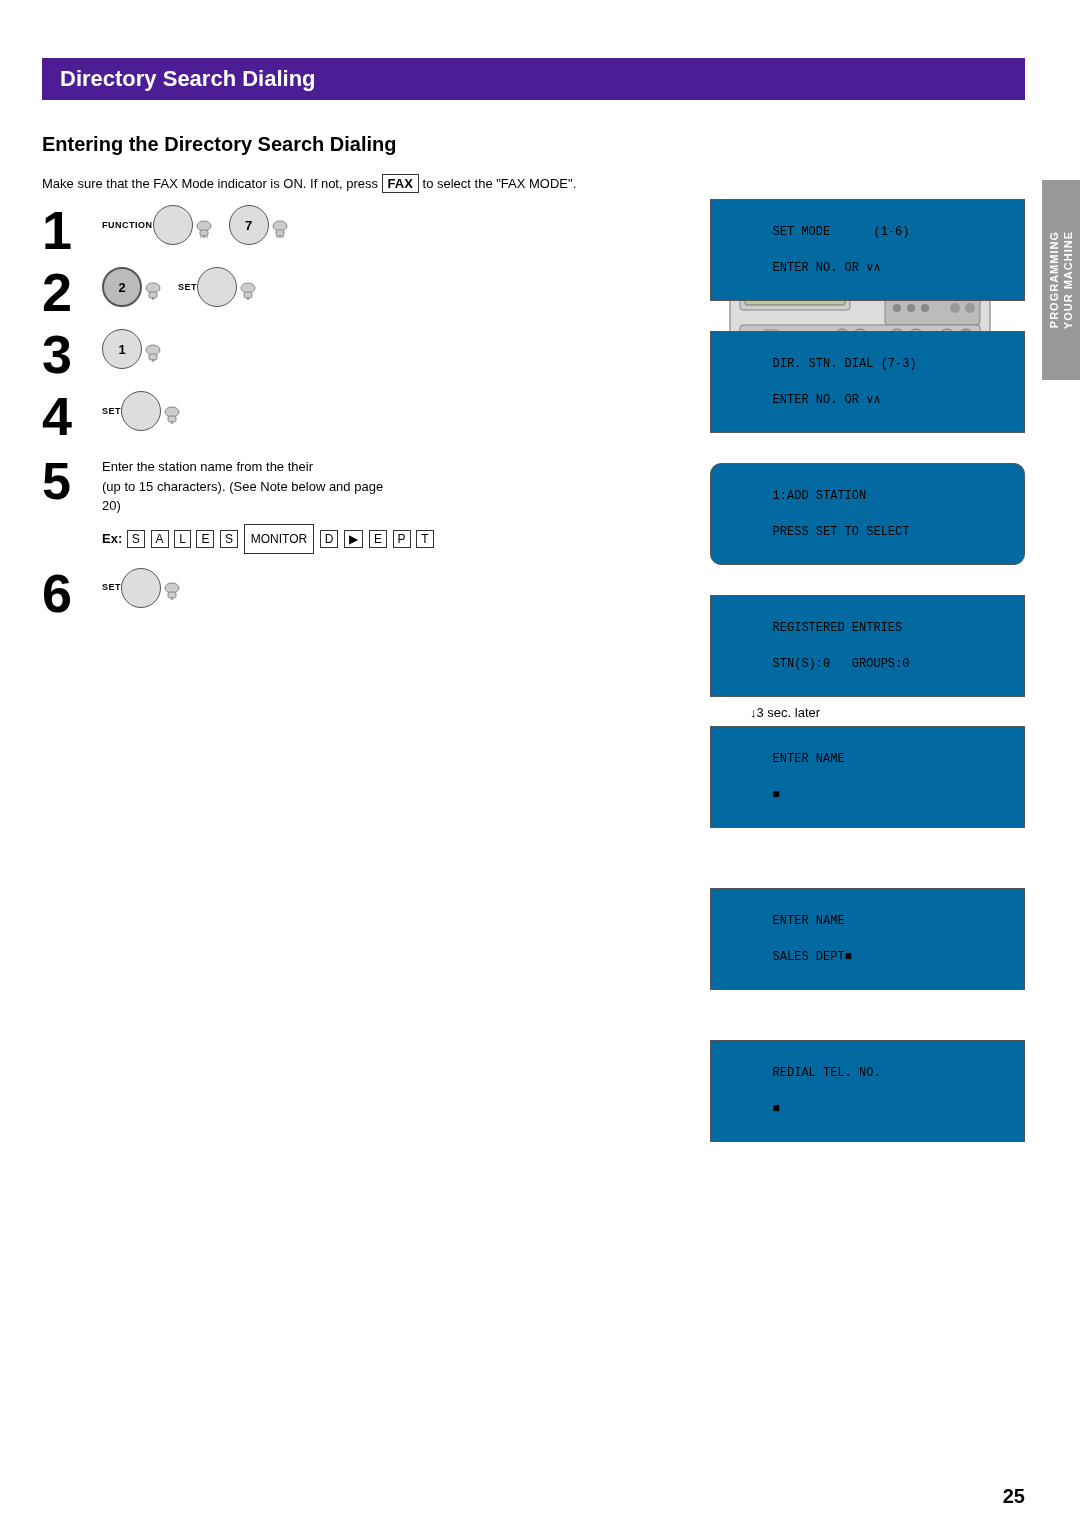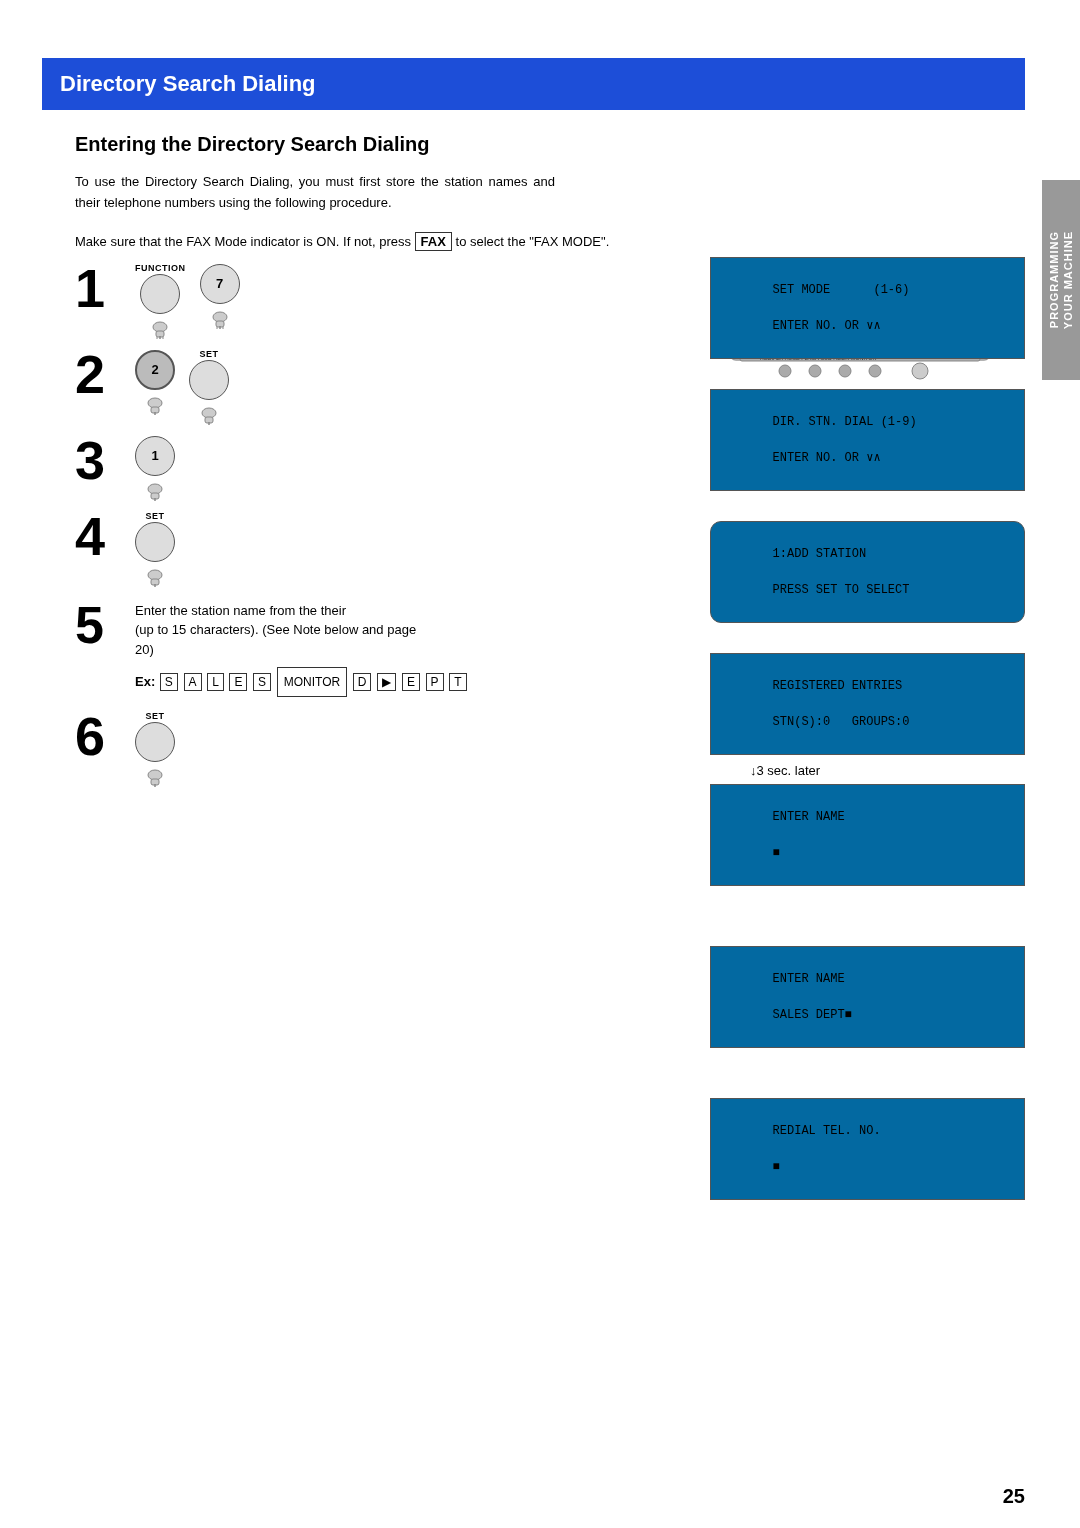--- a/index.html
+++ b/index.html
@@ -34,40 +34,39 @@
       line-height: 1.3;
       letter-spacing: 1px;
     }
 
     
     .header-bar {
       position: absolute;
       top: 58px;
       left: 42px;
       right: 55px;
-      height: 52px;
-      background: #1d4ed8;
+      height: 42px;
+      background: #4c1d95;
       display: flex;
       align-items: center;
       padding-left: 18px;
     }
     .header-bar-title {
       color: #fff;
       font-size: 22px;
       font-weight: bold;
     }
 
     
     .main-content {
       position: absolute;
       top: 115px;
       left: 42px;
       right: 55px;
       bottom: 60px;
-      margin-left: 33px;
     }
 
     .section-title {
       font-size: 20px;
       font-weight: bold;
       margin-top: 18px;
       margin-bottom: 16px;
     }
 
     .intro-text {
@@ -184,21 +183,21 @@
     }
 
     .icon-group {
       display: flex;
       gap: 14px;
       align-items: flex-start;
     }
 
     .btn-with-hand {
       display: flex;
-      flex-direction: column;
+      flex-direction: row;
       align-items: center;
     }
 
     .small-label {
       font-size: 9px;
       font-weight: bold;
       letter-spacing: 0.5px;
       margin-bottom: 1px;
       text-align: center;
     }
@@ -229,21 +228,20 @@
 </div>
 
 <div class="header-bar">
   <span class="header-bar-title">Directory Search Dialing</span>
 </div>
 
 <div class="main-content">
 
   <div class="section-title">Entering the Directory Search Dialing</div>
 
-  <div class="intro-text">To use the Directory Search Dialing, you must first store the station names and their telephone numbers using the following procedure.</div>
 
   <div class="fax-image-area">
     <svg width="280" height="130" viewBox="0 0 280 130">
 
       <rect x="5" y="10" width="260" height="95" rx="6" fill="#ddd" stroke="#999" stroke-width="1.5"></rect>
 
       <rect x="15" y="15" width="110" height="40" rx="3" fill="#ccc" stroke="#888" stroke-width="1"></rect>
 
       <text x="65" y="27" text-anchor="middle" font-size="8" fill="#555" font-weight="bold">Panasonic</text>
 
@@ -436,21 +434,21 @@
     </div>
 
     <div class="screens-col">
 
       <div class="screen-box">
         <span>SET MODE      (1-6)</span><br>
         <span>ENTER NO. OR ∨∧</span>
       </div>
 
       <div class="screen-box" style="margin-top:30px;">
-        <span>DIR. STN. DIAL (1-9)</span><br>
+        <span>DIR. STN. DIAL (7-3)</span><br>
         <span>ENTER NO. OR ∨∧</span>
       </div>
 
       <div class="screen-box" style="margin-top:30px;border-radius:11px;">
         <span>1:ADD STATION</span><br>
         <span>PRESS SET TO SELECT</span>
       </div>
 
       <div class="screen-box" style="margin-top:30px;">
         <span>REGISTERED ENTRIES</span><br>

